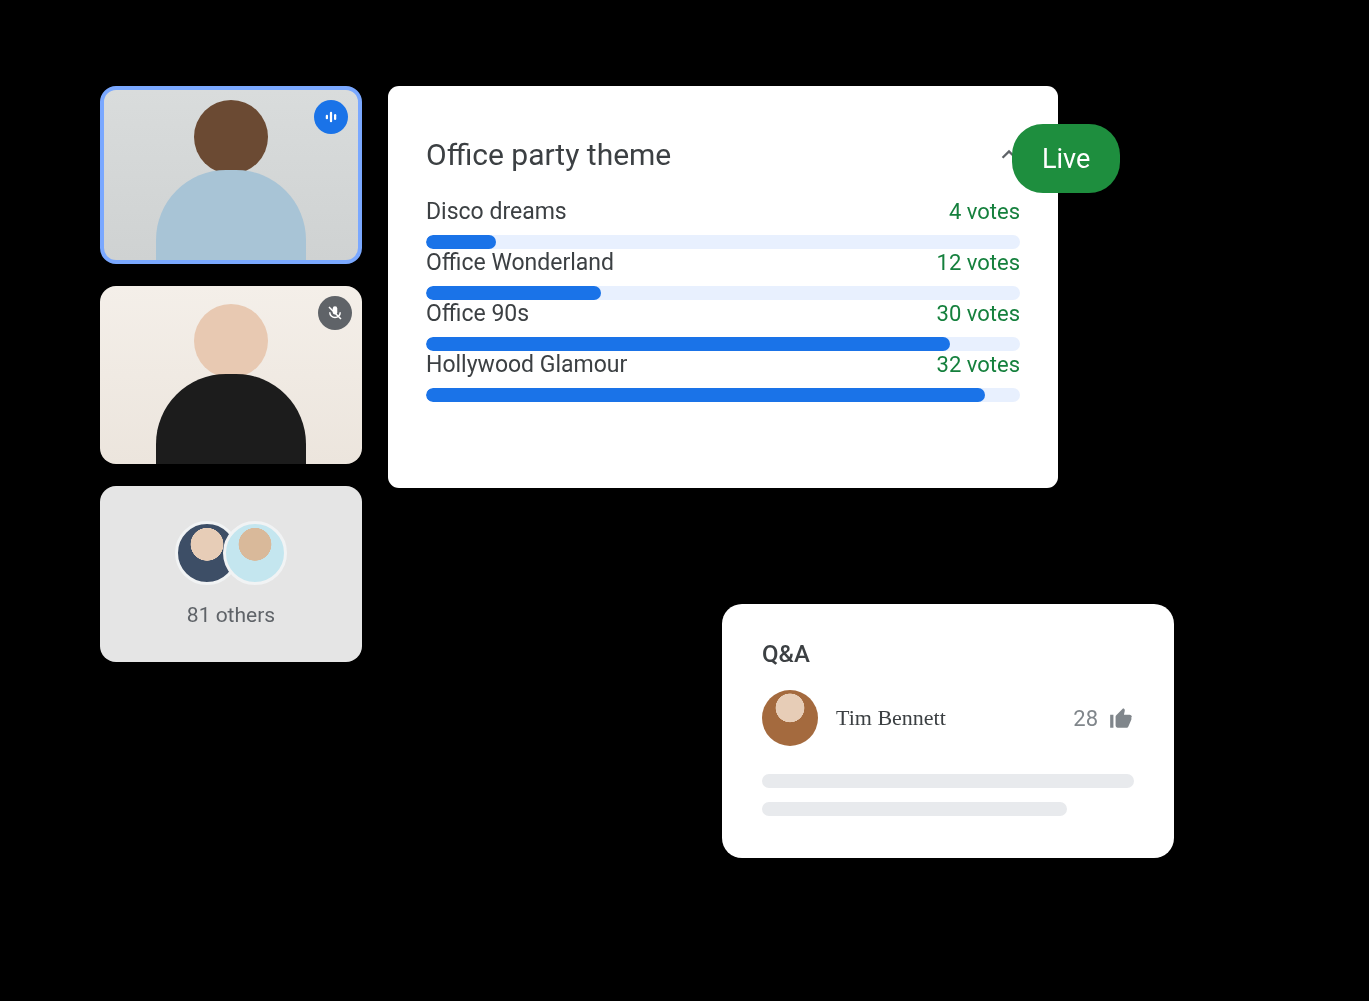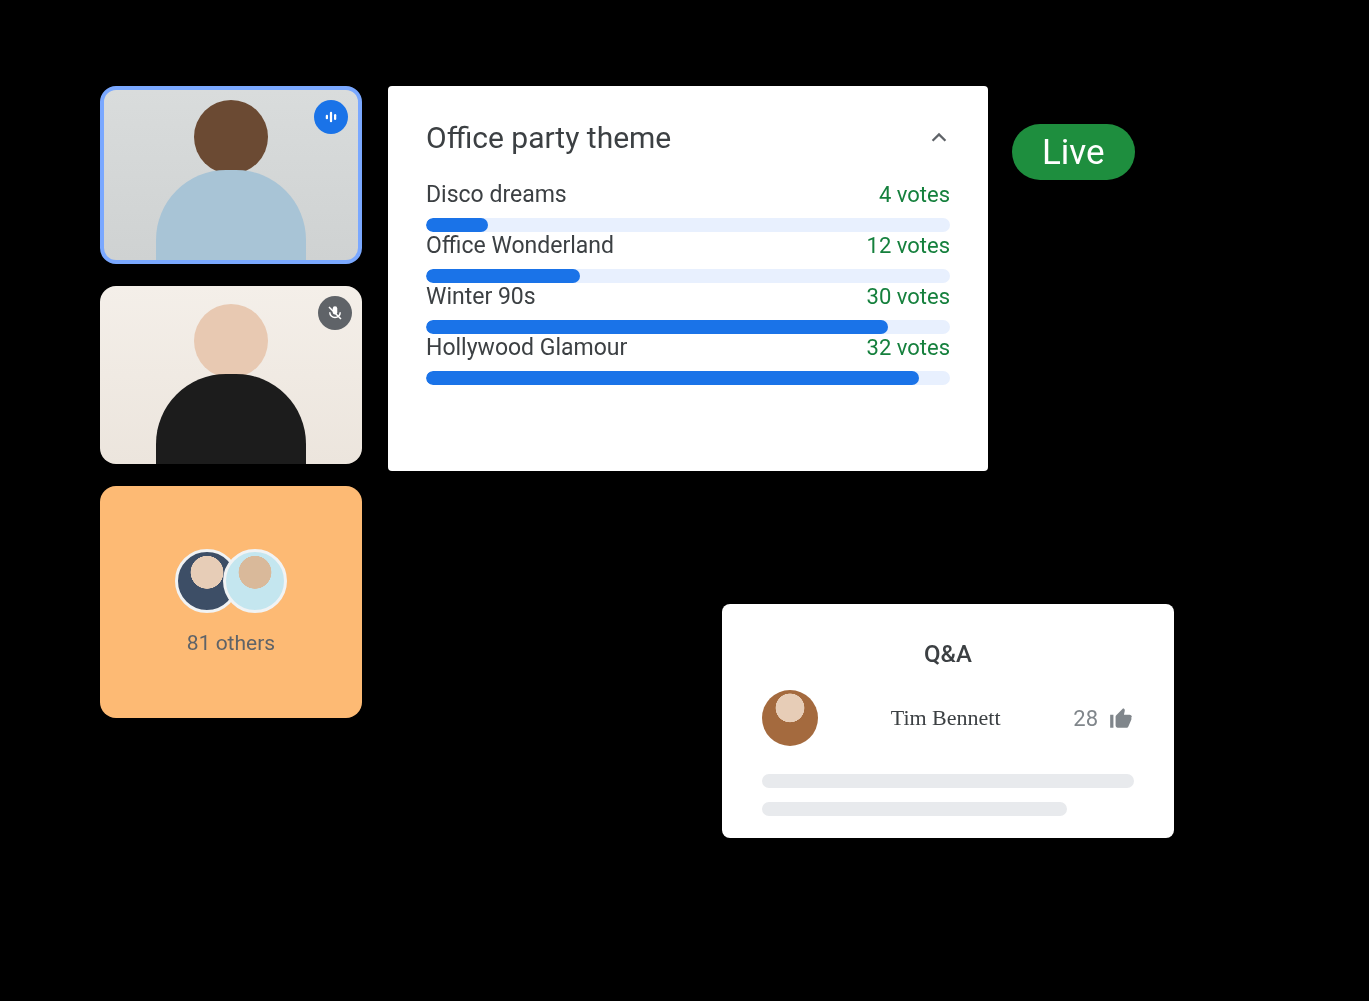--- a/index.html
+++ b/index.html
@@ -52,22 +52,22 @@
   .person .head { width: 74px; height: 74px; border-radius: 50%; margin: 10px auto 0; }
   .person .shoulders { width: 150px; height: 110px; border-radius: 70px 70px 0 0; margin-top: -4px; }
   .p1 .head { background:#6b4a33; }
   .p1 .shoulders { background:#a8c4d6; }
   .p2 .head { background:#e8c9b2; }
   .p2 .shoulders { background:#1c1c1c; }
 
   
   .others-tile {
     width: 262px;
-    height: 232px;
-    background: #fdba74;
+    height: 176px;
+    background: #e5e5e5;
     border-radius: 16px;
     display: flex;
     flex-direction: column;
     align-items: center;
     justify-content: center;
     gap: 18px;
   }
   .avatar-pair { display: flex; }
   .avatar-pair .av {
     width: 64px; height: 64px; border-radius: 50%;
@@ -76,24 +76,24 @@
   .avatar-pair .av + .av { margin-left: -16px; }
   .av-a { background: radial-gradient(circle at 50% 35%, #e7cdb7 34%, #3d4e66 35%); }
   .av-b { background: radial-gradient(circle at 50% 35%, #d9b99a 34%, #c4e6ef 35%); }
   .others-text { color:#5f6368; font-size:21px; }
 
   
   .poll-panel {
     position: absolute;
     left: 388px;
     top: 86px;
-    width: 600px;
+    width: 670px;
     background: #fff;
-    border-radius: 4px;
-    padding: 34px 38px 78px;
+    border-radius: 11px;
+    padding: 51px 38px 78px;
   }
   .poll-header {
     display: flex;
     align-items: center;
     justify-content: space-between;
     margin-bottom: 26px;
   }
   .poll-title { font-size: 30px; color:#3c4043; font-weight: 400; }
   .chevron { width: 22px; height: 22px; stroke:#5f6368; fill:none; stroke-width:2.5; }
 
@@ -111,42 +111,41 @@
   }
   .bar-fill {
     height: 100%; background:#1a73e8; border-radius: 7px;
   }
 
   
   .live-pill {
     position: absolute;
     left: 1012px;
     top: 124px;
-    height: 56px;
+    height: 69px;
     padding: 0 30px;
     background:#1e8e3e;
     color:#fff;
-    font-size: 35px;
+    font-size: 27px;
     border-radius: 31px;
     display: flex;
     align-items: center;
     justify-content: center;
   }
 
   
   .qa-card {
     position: absolute;
     left: 722px;
     top: 604px;
     width: 452px;
     background:#fff;
-    border-radius: 8px;
-    padding: 36px 40px 22px;
+    border-radius: 20px;
+    padding: 36px 40px 42px;
     box-shadow: 0 8px 24px rgba(0,0,0,.22), 0 2px 6px rgba(0,0,0,.14);
-    text-align: center;
   }
   .qa-title { font-size: 24px; color:#3c4043; font-weight:500; margin-bottom: 22px; }
   .qa-row {
     display:flex; align-items:center; gap:18px; margin-bottom: 28px;
   }
   .qa-row .av {
     width:56px; height:56px; border-radius:50%;
     background: radial-gradient(circle at 50% 32%, #e7cdb7 30%, #a46a3e 31%);
     flex: 0 0 56px;
   }
@@ -222,21 +221,21 @@
         <div class="poll-row">
           <span class="opt-label">Office Wonderland</span>
           <span class="opt-votes">12 votes</span>
         </div>
         <div class="bar-track">
           <div class="bar-fill" style="width: 29.4118%;"></div>
         </div>
       </div>
       <div class="poll-option">
         <div class="poll-row">
-          <span class="opt-label">Winter 90s</span>
+          <span class="opt-label">Office 90s</span>
           <span class="opt-votes">30 votes</span>
         </div>
         <div class="bar-track">
           <div class="bar-fill" style="width: 88.2353%;"></div>
         </div>
       </div>
       <div class="poll-option">
         <div class="poll-row">
           <span class="opt-label">Hollywood Glamour</span>
           <span class="opt-votes">32 votes</span>

